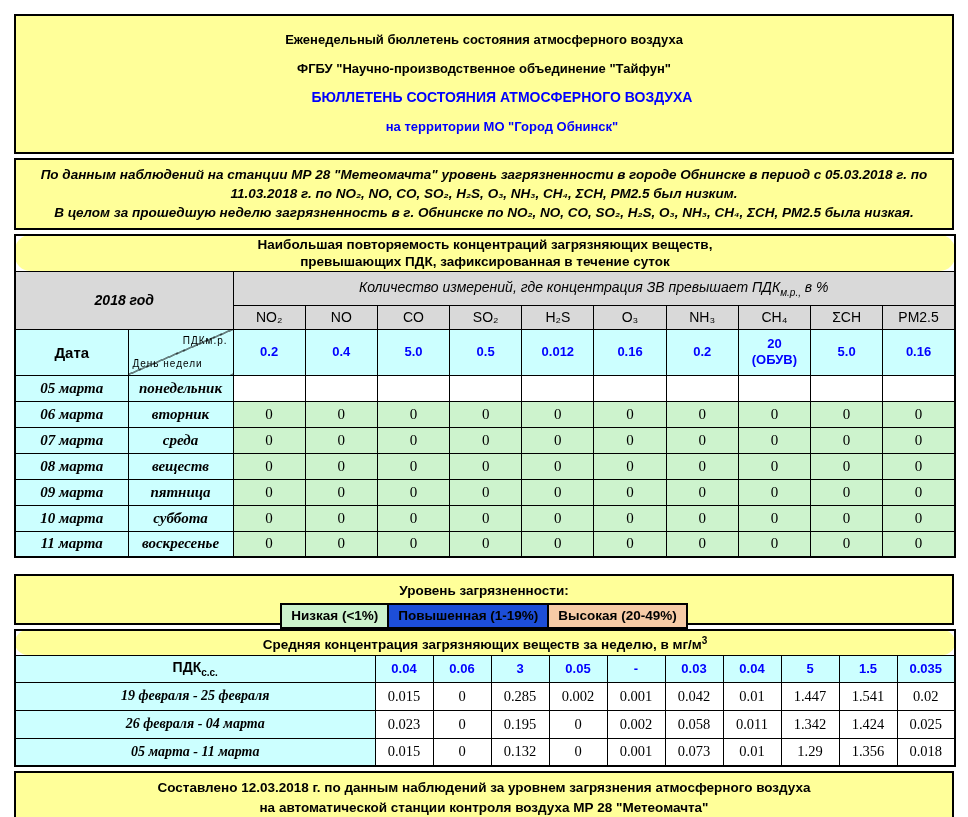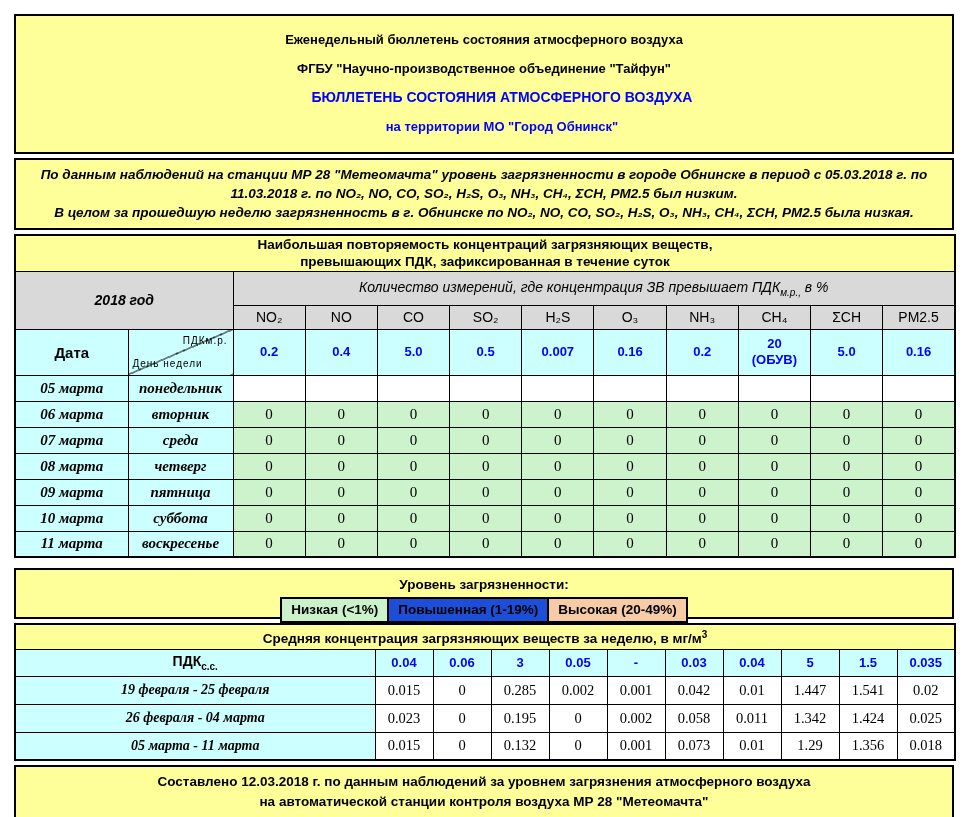--- a/index.html
+++ b/index.html
@@ -19,21 +19,21 @@
   .blue { color:#0000FF;padding-left:36px; }
   
   #summary-box { margin-top:4px; padding:5px 8px 6px 8px; }
   #summary-box div {
     font-weight:bold; font-style:italic; font-size:13.5px; line-height:19px;
   }
   
   table { border-collapse:collapse; table-layout:fixed; width:940px; margin-top:4px;
           border:2px solid #000; }
   td { border:1px solid #000; text-align:center; vertical-align:middle; padding:0 2px; overflow:hidden; }
-  .band td { background:#FFFF99; font-weight:bold; font-size:13.5px; line-height:17px; height:36px; }
+  .band td { background:#FFFF99; font-weight:bold; font-size:13.5px; line-height:17px; height:36px;border-radius:15px; }
   .gray  { background:#D9D9D9; }
   .cyan  { background:#CCFFFF; }
   .green { background:#CDF3CD; }
   .white { background:#FFFFFF; }
   .mhead { font-style:italic; font-weight:normal; font-size:14px; height:34px; }
   .yearcell { font-style:italic; font-weight:bold; font-size:14px; }
   .colh td { font-size:14px; height:24px; }
   .pdkrow { height:46px; }
   .pdkval { color:#0000FF; font-weight:bold; font-size:13px; white-space:pre-line; line-height:16px; }
   .datehead { font-weight:bold; font-size:15px; }
@@ -48,21 +48,21 @@
   }
   .diag .tr { position:absolute; top:5px; right:5px; font-size:10px; letter-spacing:1px; }
   .diag .bl { position:absolute; bottom:6px; left:4px; font-size:10px; letter-spacing:1px; }
   
   .drow { height:26px;padding-left:46px; }
   .drow .date, .drow .day {
     font-family:"Liberation Serif", serif; font-weight:bold; font-style:italic; font-size:15px;
   }
   .drow .val { font-family:"Liberation Serif", serif; font-size:15px; }
   
-  #legend-box { margin-top:10px; height:51px; padding-top:7px; }
+  #legend-box { margin-top:16px; height:51px; padding-top:7px; }
   .legend-title { font-weight:bold; font-size:13.5px; margin-bottom:5px; }
   .legend-row { display:flex; justify-content:center; }
   .legend-item { border:2px solid #000; padding:3px 9px 4px 9px; font-weight:bold; font-size:13.5px; }
   .legend-item + .legend-item { margin-left:-2px; }
   
   #weekly-table .band td { height:25px; }
   .pdk2row { height:27px; }
   .pdk2label { font-weight:bold; font-size:14px; }
   .wrow { height:28px; }
   .wrow .period { font-family:"Liberation Serif", serif; font-weight:bold; font-style:italic; font-size:14px; }
@@ -122,21 +122,21 @@
     <tr class="pdkrow">
       <td class="cyan datehead">Дата</td>
       <td class="diag">
         <span class="tr">ПДКм.р.</span>
         <span class="bl">День недели</span>
       </td>
       <td class="cyan pdkval">0.2</td>
       <td class="cyan pdkval">0.4</td>
       <td class="cyan pdkval">5.0</td>
       <td class="cyan pdkval">0.5</td>
-      <td class="cyan pdkval">0.007</td>
+      <td class="cyan pdkval">0.012</td>
       <td class="cyan pdkval">0.16</td>
       <td class="cyan pdkval">0.2</td>
       <td class="cyan pdkval">20
 (ОБУВ)</td>
       <td class="cyan pdkval">5.0</td>
       <td class="cyan pdkval">0.16</td>
     </tr>
     <tr class="drow">
       <td class="cyan date">05 марта</td>
       <td class="cyan day">понедельник</td>
@@ -174,21 +174,21 @@
       <td class="green val">0</td>
       <td class="green val">0</td>
       <td class="green val">0</td>
       <td class="green val">0</td>
       <td class="green val">0</td>
       <td class="green val">0</td>
       <td class="green val">0</td>
     </tr>
     <tr class="drow">
       <td class="cyan date">08 марта</td>
-      <td class="cyan day">четверг</td>
+      <td class="cyan day">веществ</td>
       <td class="green val">0</td>
       <td class="green val">0</td>
       <td class="green val">0</td>
       <td class="green val">0</td>
       <td class="green val">0</td>
       <td class="green val">0</td>
       <td class="green val">0</td>
       <td class="green val">0</td>
       <td class="green val">0</td>
       <td class="green val">0</td>

